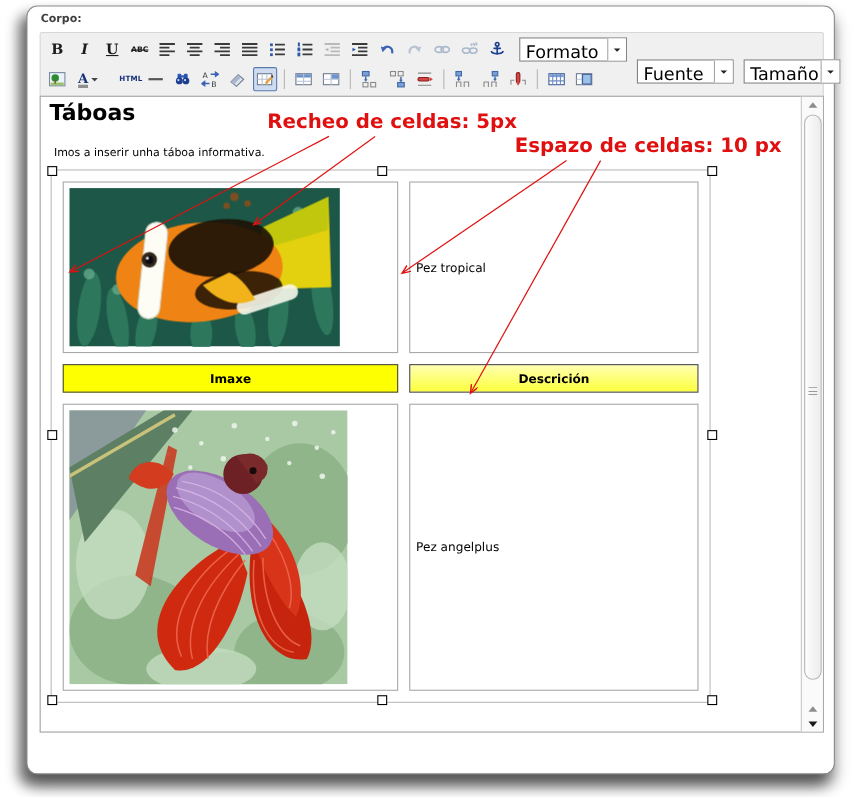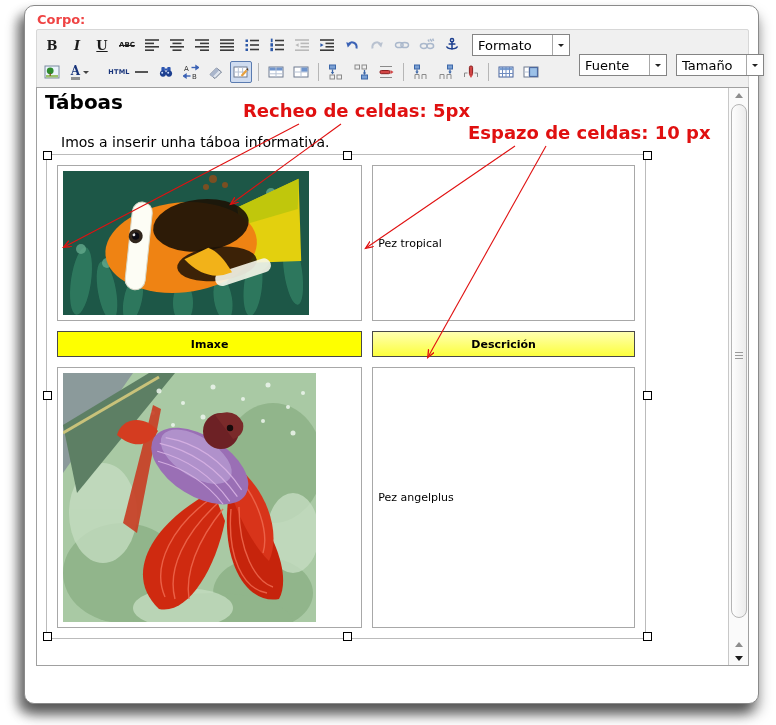--- a/index.html
+++ b/index.html
@@ -2,52 +2,52 @@
 <html><head>
 <meta charset="utf-8">
 <style>
   html,body{margin:0;padding:0;background:#fff;}
   #stage{position:relative;width:776px;height:725px;background:#fff;overflow:hidden;
          font-family:"DejaVu Sans",sans-serif;}
   
   #win{position:absolute;left:24px;top:5px;width:733px;height:697px;background:#fff;
        border:1px solid #8a8a8a;border-radius:10px;
        box-shadow:-7px 9px 12px rgba(0,0,0,.45), 0 10px 14px rgba(0,0,0,.40);}
-  #corpo-label{position:absolute;left:12px;top:6px;font-size:13px;font-weight:bold;color:#ef4444;}
+  #corpo-label{position:absolute;left:12px;top:6px;font-size:10px;font-weight:bold;color:#404040;}
   
   #toolbar{position:absolute;left:11px;top:23px;width:711px;height:58px;background:#f0f0f0;
            border:1px solid #d7d7d7;border-radius:2px;}
   .tb-row{position:absolute;left:4px;display:flex;align-items:center;gap:3px;height:24px;}
   #tb-row1{top:3px;} #tb-row2{top:30px;}
   .btn{width:20px;height:20px;display:flex;align-items:center;justify-content:center;
        border:1px solid transparent;border-radius:2px;cursor:pointer;flex:0 0 auto;}
   .btn.active{border-color:#5a7bb0;background:#cfdcf0;}
   .sep{width:1px;height:18px;background:#b6b6b6;margin:0 3px;flex:0 0 auto;}
   .glyph-serif{font-family:"DejaVu Serif",serif;font-size:13px;color:#1b1b1b;}
   .g-b{font-weight:bold;} .g-i{font-style:italic;font-weight:bold;}
   .g-u{text-decoration:underline;font-weight:bold;}
   .g-abc{font-size:7px;font-weight:bold;text-decoration:line-through;color:#1b1b1b;text-align:center;}
   .g-html{font-size:6.5px;font-weight:bold;color:#17337a;letter-spacing:.2px;padding-left:14px;}
   .hr-glyph{width:13px;height:2px;background:#555;}
   .fc-wrap{display:flex;align-items:center;}
   .fc-a{font-family:"DejaVu Serif",serif;font-size:12px;font-weight:bold;color:#17337a;
         border-bottom:3px solid #8f8f8f;line-height:12px;}
   .caret{width:0;height:0;border:3px solid transparent;border-top-color:#444;margin:4px 0 0 3px;}
   .select{display:flex;height:20px;border:1px solid #848484;background:#fff;margin-left:6px;flex:0 0 auto;}
-  .sel-label{font-size:13px;color:#000;padding:3px 4px 0 5px;flex:1;white-space:nowrap;overflow:hidden;}
+  .sel-label{font-size:16px;color:#000;padding:3px 4px 0 5px;flex:1;white-space:nowrap;overflow:hidden;}
   .sel-btn{width:16px;border-left:1px solid #a8a8a8;background:#fff;display:flex;
            align-items:center;justify-content:center;cursor:pointer;}
   .sel-arrow{width:0;height:0;border:3.5px solid transparent;border-top-color:#222;margin-top:4px;}
   .w96{width:96px;} .w86{width:86px;margin-top:40px;}
   
   #editor{position:absolute;left:11px;top:81px;width:711px;height:577px;border:1px solid #a0a0a0;
           background:#fff;}
   #content{position:absolute;left:0;top:0;right:19px;bottom:0;overflow:hidden;}
   #doc-heading{position:absolute;left:8px;top:2px;font-size:20px;font-weight:bold;color:#000;}
-  #doc-intro{position:absolute;left:24px;top:46px;font-size:14px;color:#000;text-align:right;}
+  #doc-intro{position:absolute;left:12px;top:46px;font-size:10px;color:#000;text-align:right;}
   .annotation{position:absolute;font-size:18px;font-weight:bold;color:#e01010;z-index:7;white-space:nowrap;}
   #ann-padding{left:206px;top:12px;} #ann-spacing{left:431px;top:34px;}
   #overlay{position:absolute;left:0;top:0;width:692px;height:575px;pointer-events:none;z-index:5;}
   
   #tbl-wrap{position:absolute;left:9px;top:66px;}
   table.doc{border-collapse:separate;border-spacing:10px;width:600px;border:1px solid #bbb;}
   table.doc th{height:22px;border:1px solid #494949;font-size:11px;font-weight:bold;color:#000;text-align:center;}
   th.h-left{width:303px;background:#feff00;}
   th.h-right{width:267px;background:linear-gradient(180deg,#ffffb0,#fcff3d);}
   table.doc td{border:1px solid #a8a8a8;background:#fff;vertical-align:middle;padding:5px;

